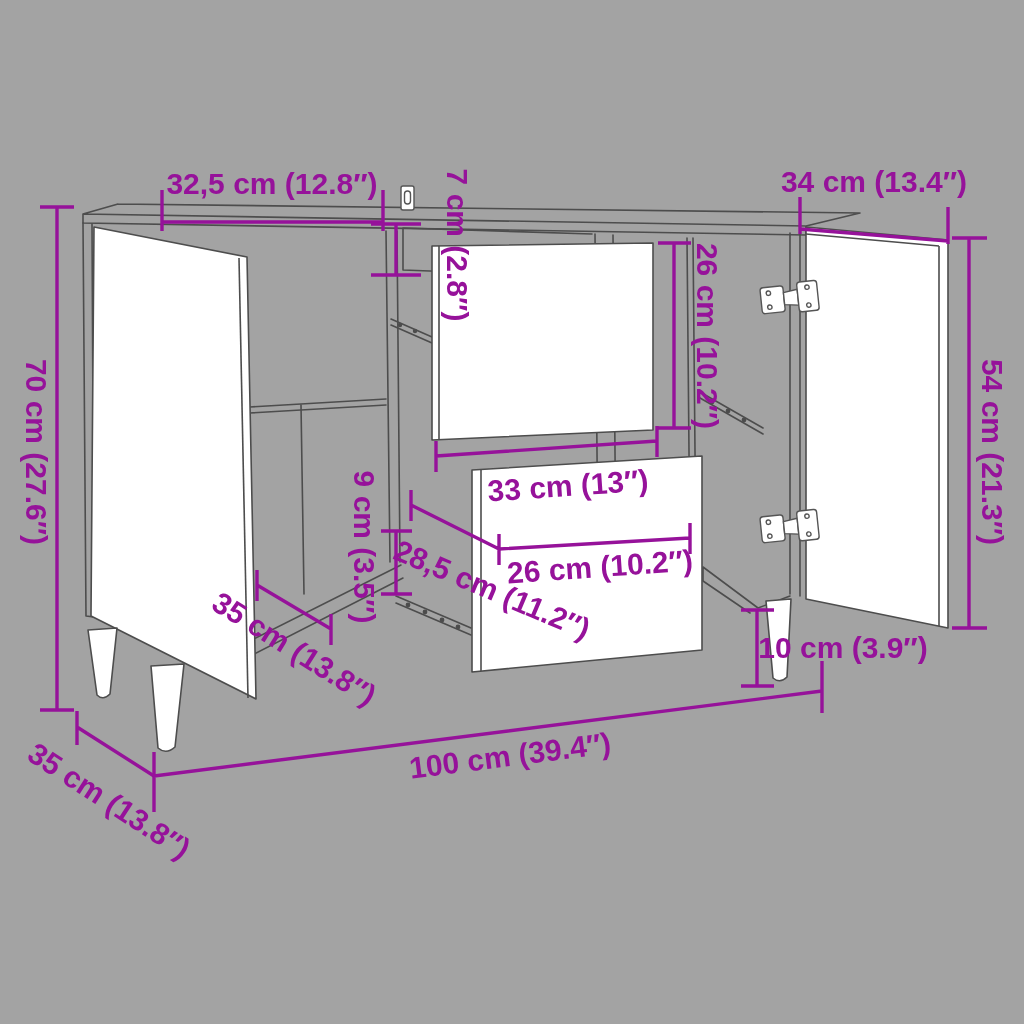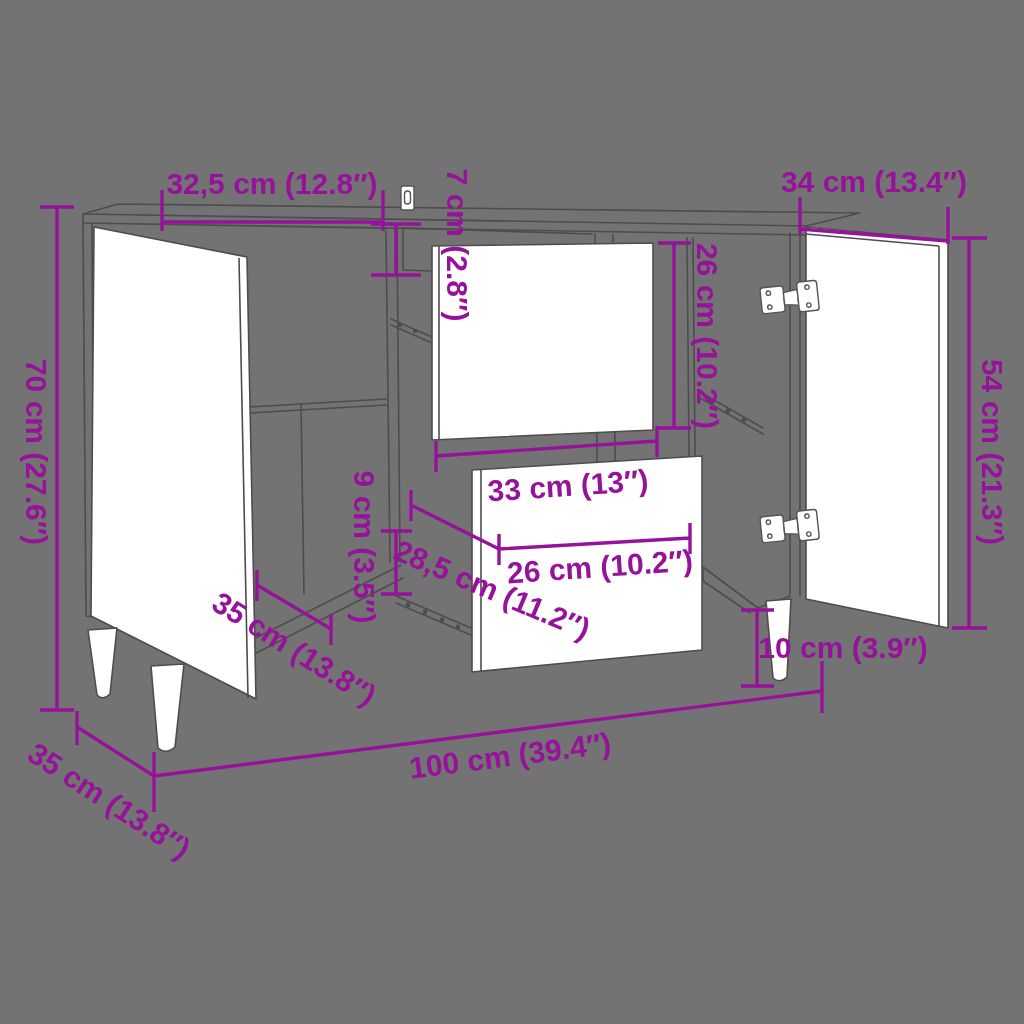--- a/index.html
+++ b/index.html
@@ -1,16 +1,16 @@
 <!DOCTYPE html>
 <html><head>
 <meta charset="utf-8">
 <style>
   html,body{margin:0;padding:0;background:#ffffff;}
-  #stage{position:relative;width:1024px;height:1024px;background:#737373;overflow:hidden;
+  #stage{position:relative;width:1024px;height:1024px;background:#a3a3a3;overflow:hidden;
          font-family:"Liberation Sans", sans-serif;}
   svg{display:block;}
   .dim-text{font-family:"Liberation Sans", sans-serif;font-weight:700;font-size:30px;}
 </style>
 </head>
 <body>
 
 <div id="stage">
 <svg width="1024" height="1024" viewBox="0 0 1024 1024">
 

